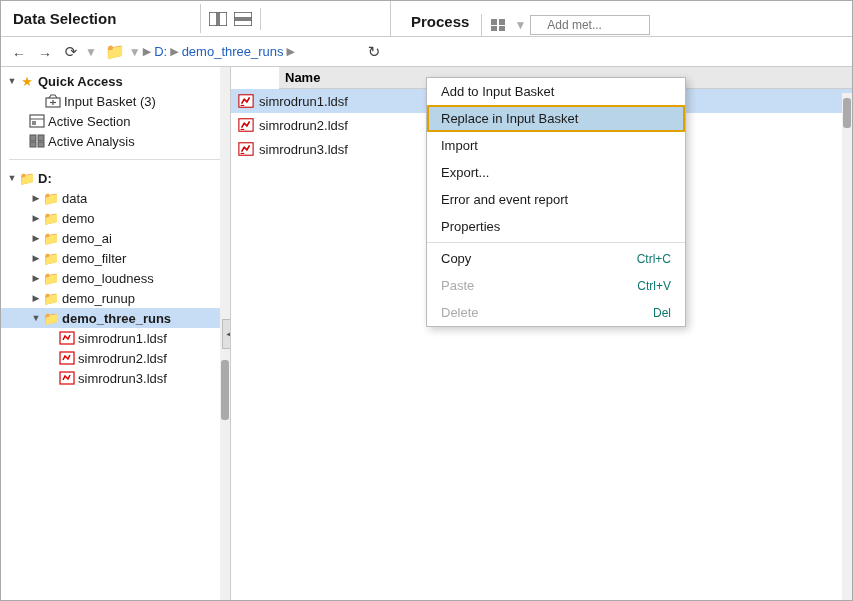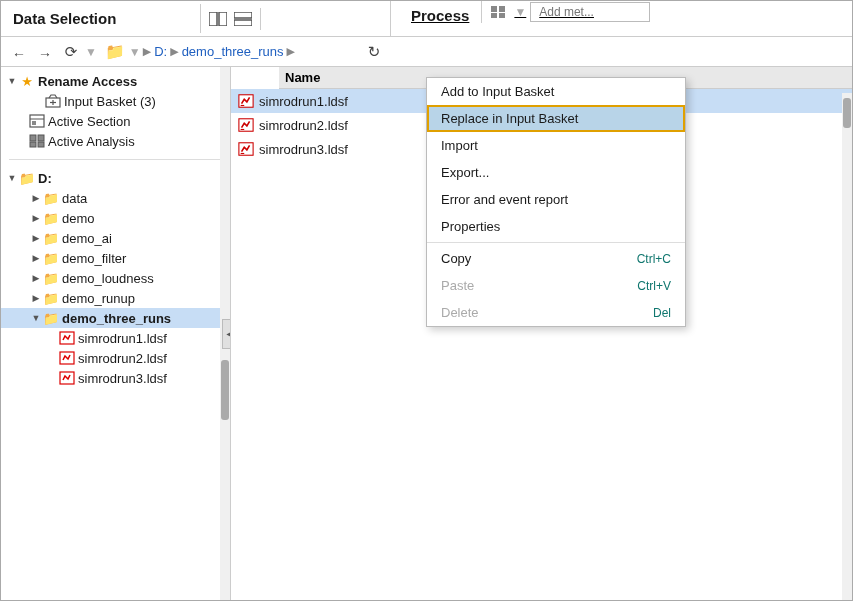--- a/index.html
+++ b/index.html
@@ -125,21 +125,21 @@
       display: flex;
       align-items: center;
       border-left: 1px solid #ccc;
       padding: 0 6px;
       gap: 4px;
       min-width: 160px;
     }
 
     .add-meta-input {
       border: 1px solid #bbb;
-      padding: 2px 8px;
+      padding: 2px 16px;
       font-size: 12px;
       color: #aaa;
       width: 120px;
       outline: none;
     }
 
     
     .main-content {
       display: flex;
       flex: 1;
@@ -376,24 +376,23 @@
     
     .top-bar-left {
       display: flex;
       align-items: center;
       flex: 0 0 390px;
       border-right: 1px solid #ccc;
     }
 
     .top-bar-right {
       display: flex;
-      align-items: flex-start;
+      align-items: flex-end;
       flex: 1;
       padding-left: 8px;
-      text-decoration: underline;
     }
   </style>
 </head>
 <body>
 
 <div class="app-container">
 
   <div class="top-bar">
     <div class="top-bar-left">
       <div class="panel-title">Data Selection</div>
@@ -451,21 +450,21 @@
   </div>
 
   <div class="main-content">
 
     <div class="left-panel">
 
       <div class="tree-section">
         <div class="tree-item">
           <div class="tree-expander">▼</div>
           <div class="tree-icon star-icon">★</div>
-          <span class="tree-label bold">Rename Access</span>
+          <span class="tree-label bold">Quick Access</span>
         </div>
         <div class="tree-item" style="padding-left: 44px;">
           <div class="tree-icon">
             <svg width="16" height="14" viewBox="0 0 16 14">
               <rect x="1" y="4" width="14" height="9" fill="none" stroke="#555" stroke-width="1.2"></rect>
               <path d="M4 4 L6 1 L10 1 L12 4" fill="none" stroke="#555" stroke-width="1.2"></path>
               <line x1="8" y1="6" x2="8" y2="11" stroke="#555" stroke-width="1.2"></line>
               <line x1="5" y1="8.5" x2="11" y2="8.5" stroke="#555" stroke-width="1.2"></line>
             </svg>
           </div>

